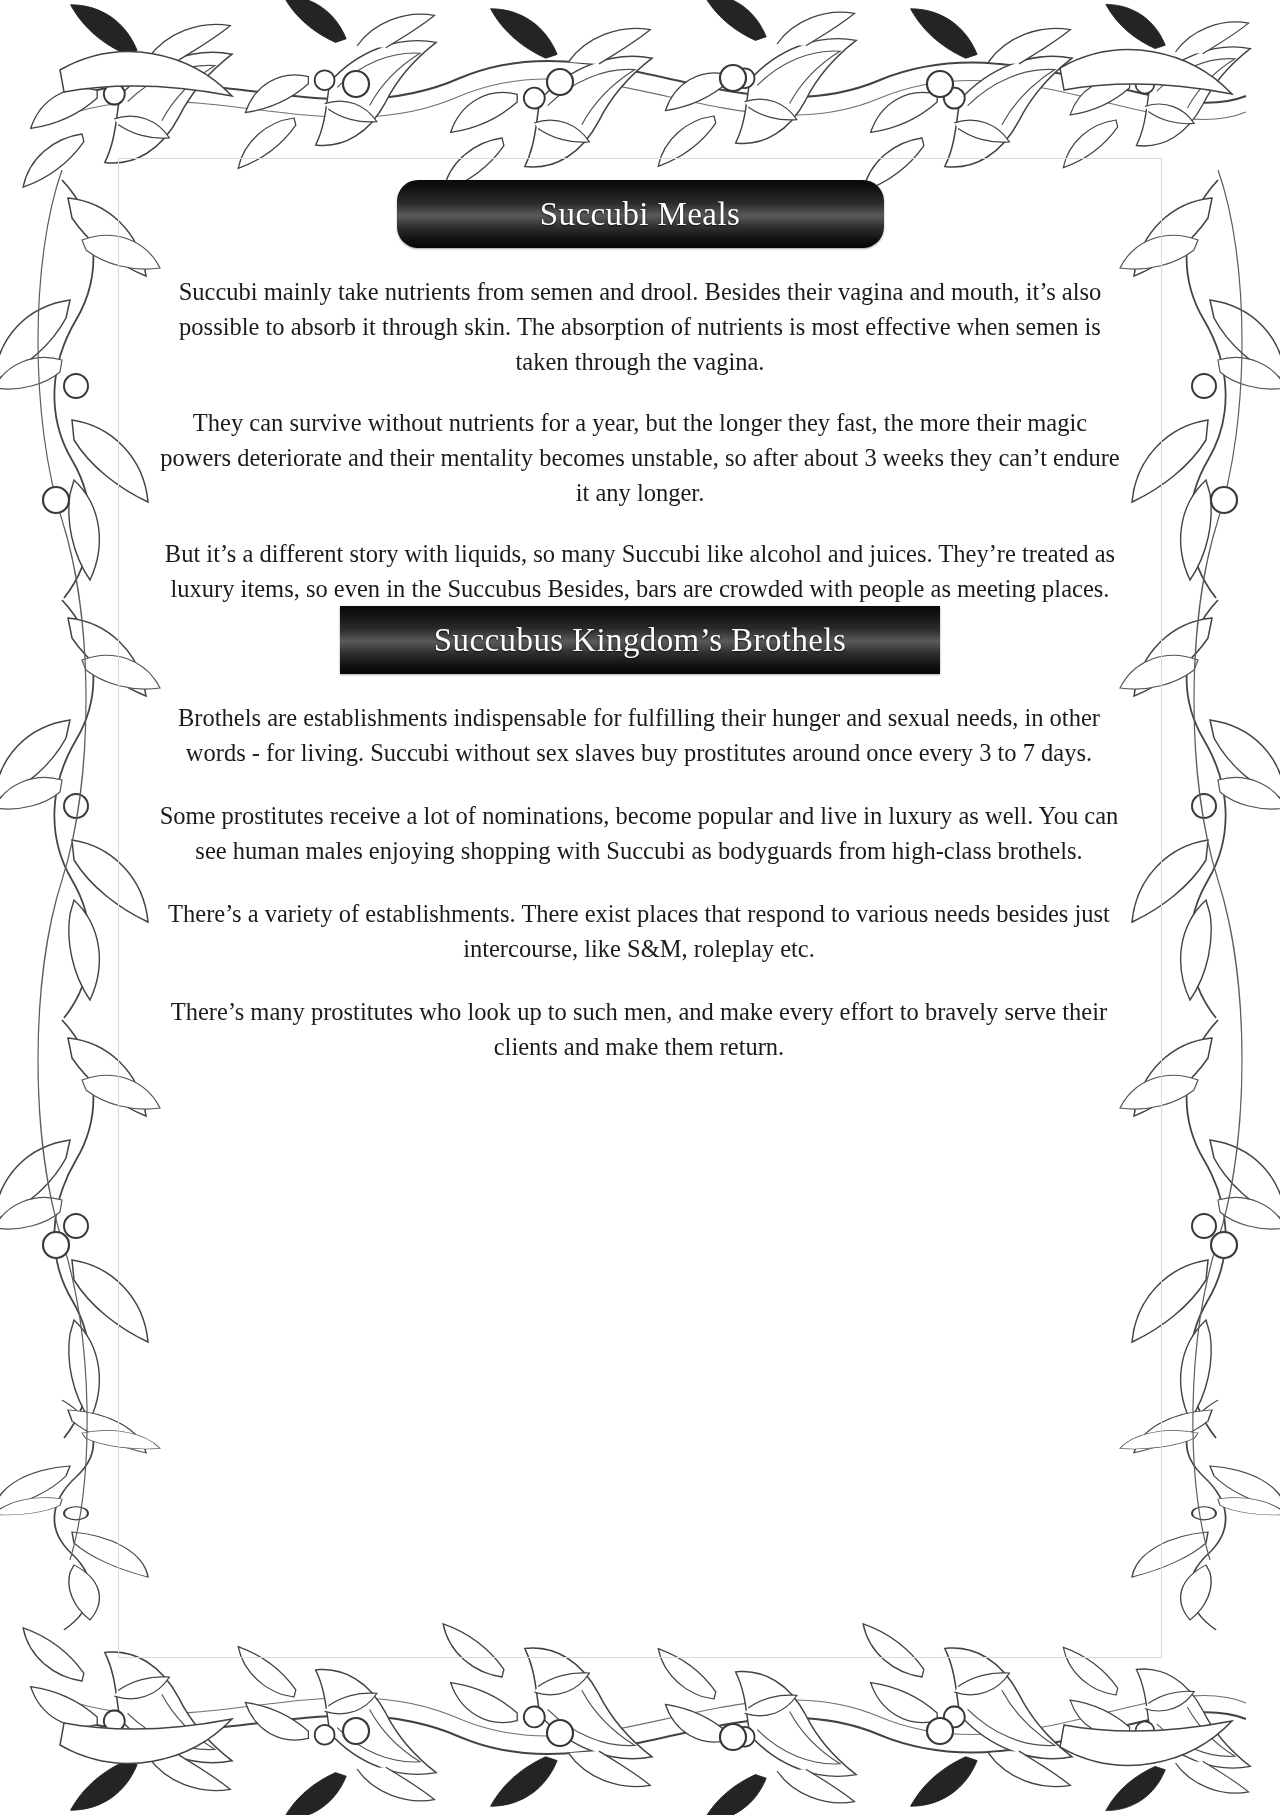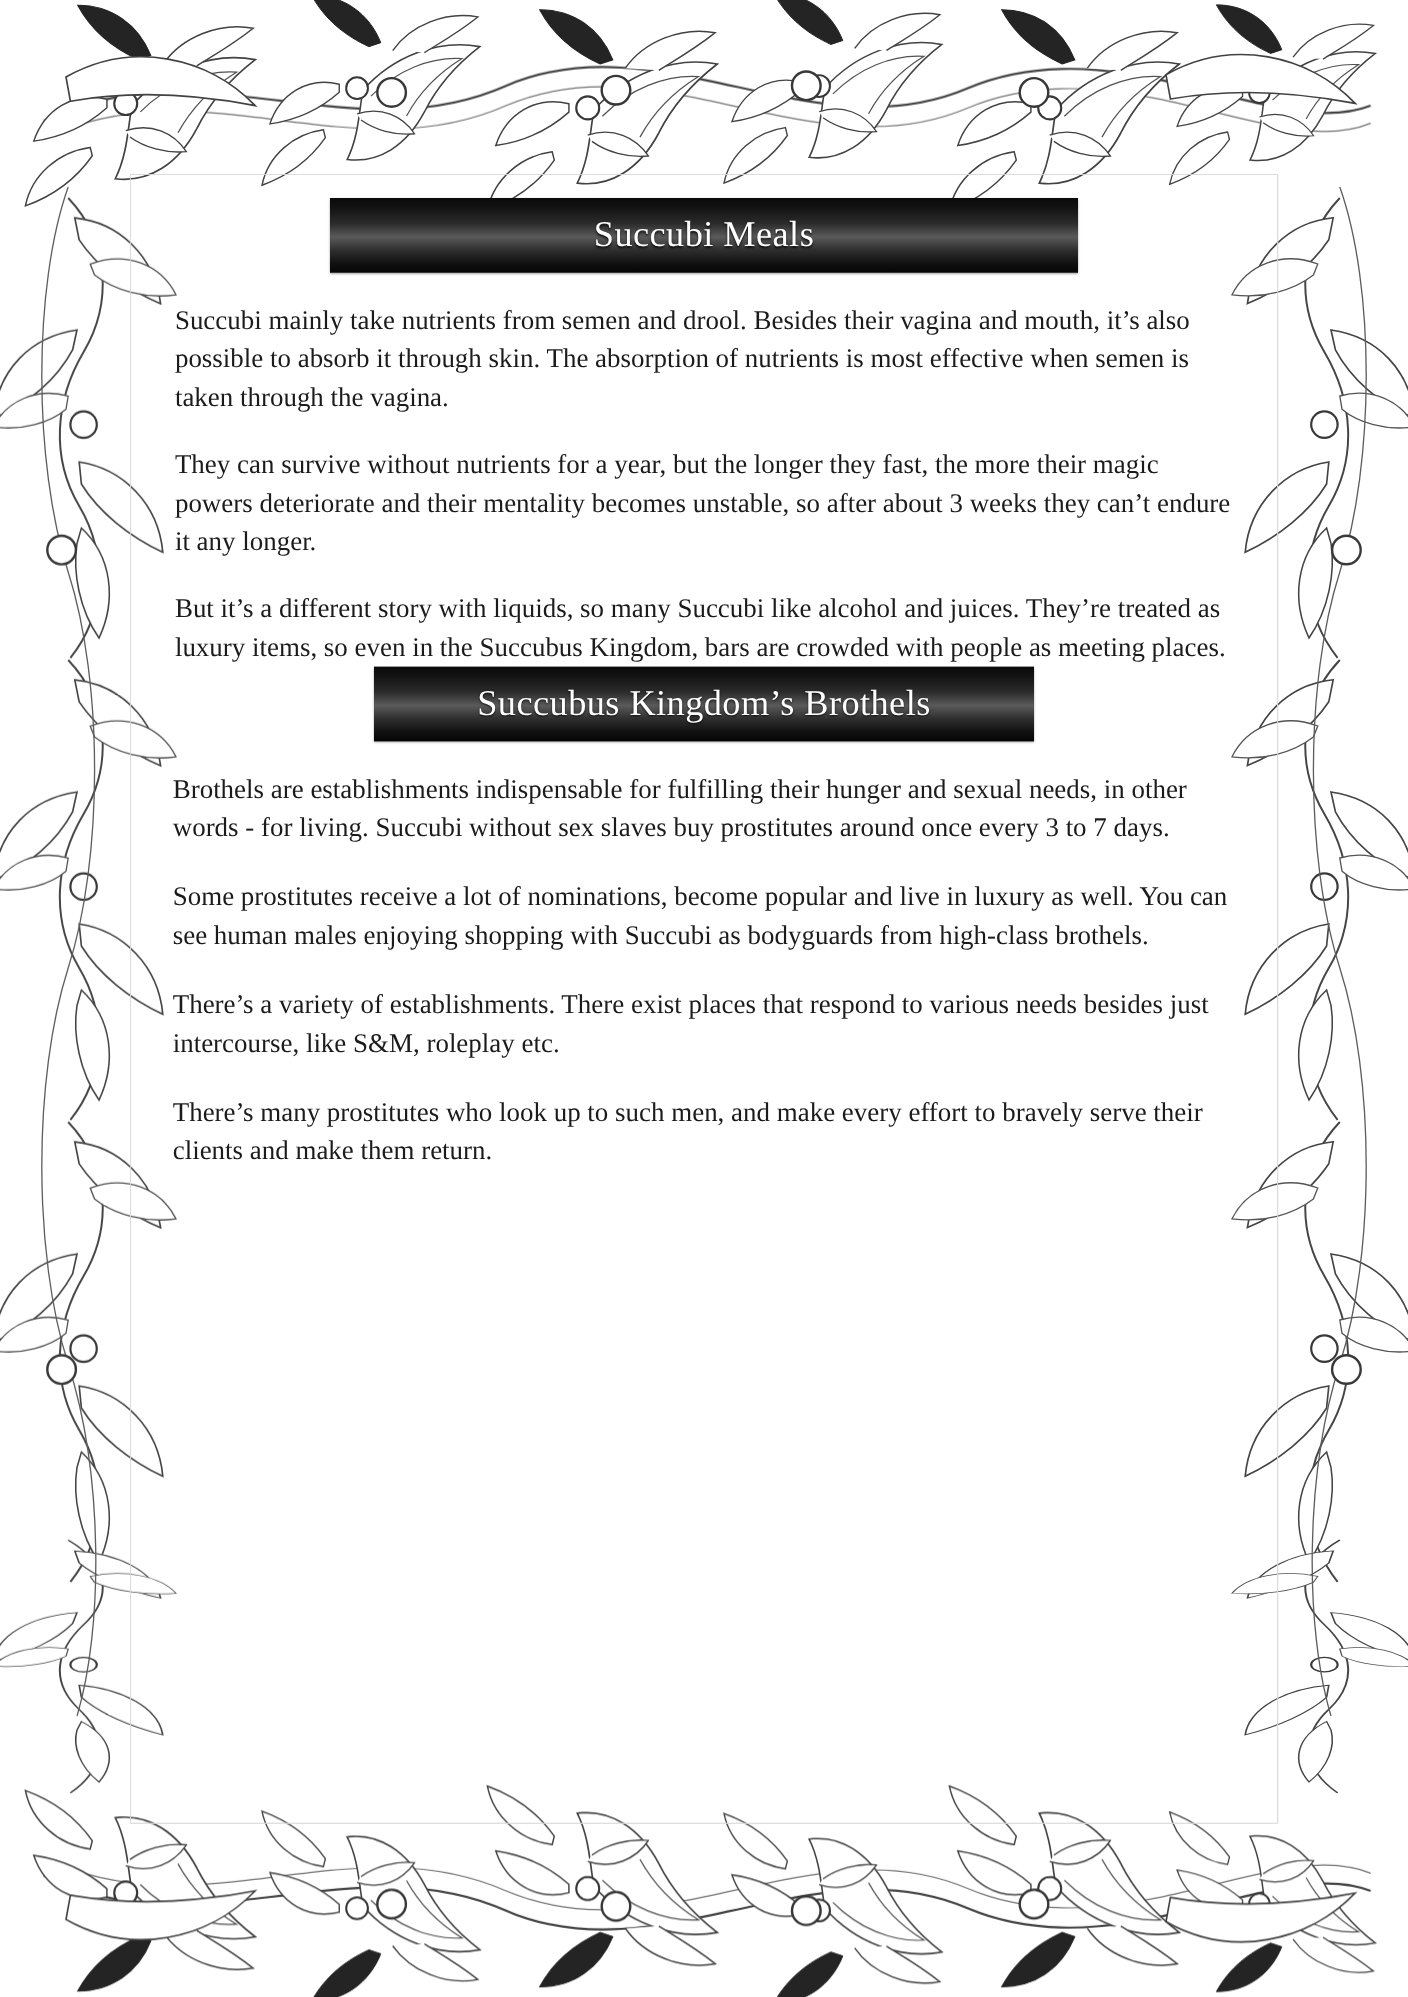--- a/index.html
+++ b/index.html
@@ -68,33 +68,33 @@
   }
   .banner-title {
     color: #ffffff;
     font-family: "Liberation Serif", serif;
     font-size: 33px;
     letter-spacing: 0.4px;
     line-height: 1;
     text-shadow: 0 1px 2px rgba(0,0,0,0.8);
     white-space: nowrap;
   }
-  .banner.b1 { width: 680px; margin-top: 0; }
+  .banner.b1 { width: 487px; margin-top: 0; border-radius: 21px; }
   .banner.b2 { width: 600px; }
 
   .section-body {
     padding: 0 4px;
   }
   p.para {
     font-family: "Liberation Serif", serif;
     font-size: 24.5px;
     line-height: 35px;
     color: #1b1b1b;
     margin: 0 0 26px 0;
-    text-align: left;
+    text-align: center;
   }
   p.para:last-child { margin-bottom: 0; }
 
   .sec2 .section-body { padding-left: 2px; }
   .sec2 p.para { margin-bottom: 28px; }
 </style>
 </head>
 <body>
 
 <div class="page">
@@ -188,21 +188,21 @@
 
   <div class="content">
 
     <section class="sec1">
       <div class="banner b1">
         <span class="banner-title">Succubi Meals</span>
       </div>
       <div class="section-body">
         <p class="para">Succubi mainly take nutrients from semen and drool. Besides their vagina and mouth, it’s also possible to absorb it through skin. The absorption of nutrients is most effective when semen is taken through the vagina.</p>
         <p class="para">They can survive without nutrients for a year, but the longer they fast, the more their magic powers deteriorate and their mentality becomes unstable, so after about 3 weeks they can’t endure it any longer.</p>
-        <p class="para">But it’s a different story with liquids, so many Succubi like alcohol and juices. They’re treated as luxury items, so even in the Succubus Kingdom, bars are crowded with people as meeting places.</p>
+        <p class="para">But it’s a different story with liquids, so many Succubi like alcohol and juices. They’re treated as luxury items, so even in the Succubus Besides, bars are crowded with people as meeting places.</p>
       </div>
     </section>
 
     <section class="sec2">
       <div class="banner b2">
         <span class="banner-title">Succubus Kingdom’s Brothels</span>
       </div>
       <div class="section-body">
         <p class="para">Brothels are establishments indispensable for fulfilling their hunger and sexual needs, in other words - for living. Succubi without sex slaves buy prostitutes around once every 3 to 7 days.</p>
         <p class="para">Some prostitutes receive a lot of nominations, become popular and live in luxury as well. You can see human males enjoying shopping with Succubi as bodyguards from high-class brothels.</p>

